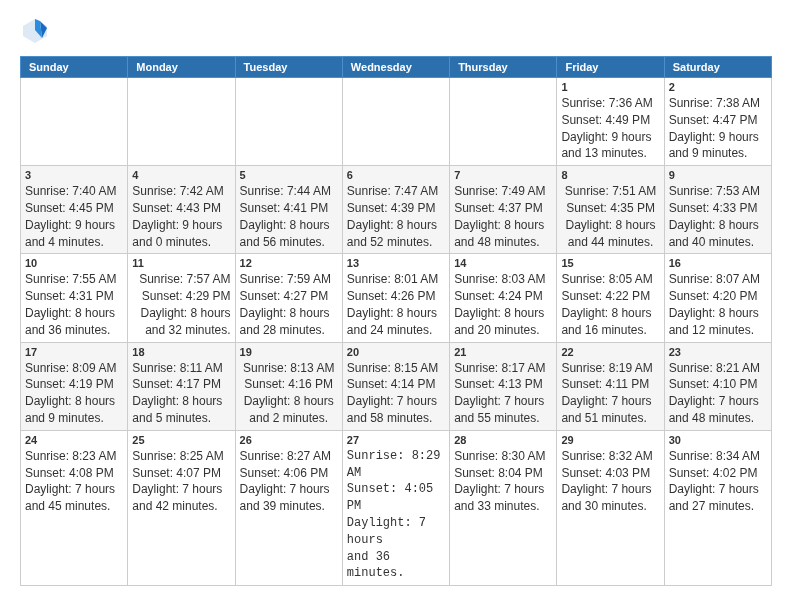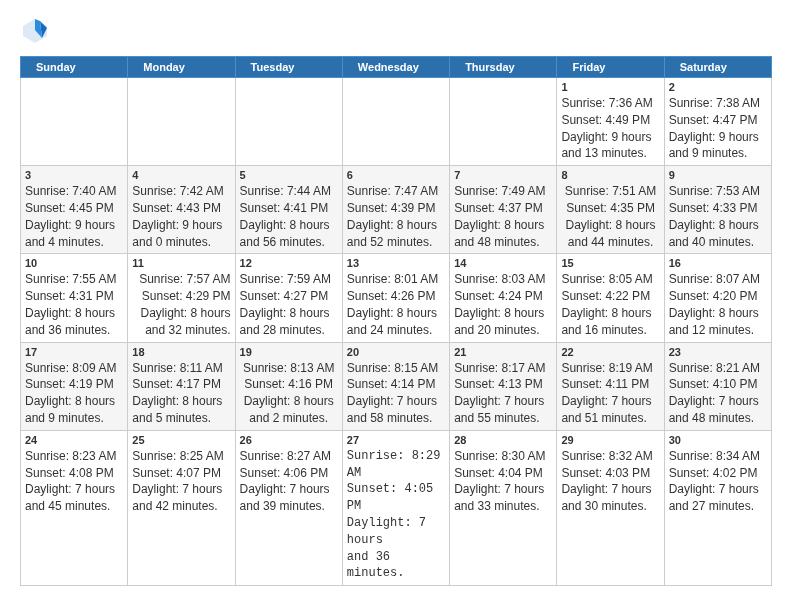--- a/index.html
+++ b/index.html
@@ -59,21 +59,21 @@
     }
     .calendar {
       width: 100%;
       border-collapse: collapse;
     }
     .calendar th {
       background: #2c6fad;
       color: #fff;
       font-size: 11px;
       font-weight: bold;
-      padding: 4px 15px;
+      padding: 4px 8px;
       text-align: left;
       border: 1px solid #4a8fcb;
     }
     .calendar td {
       vertical-align: top;
       border: 1px solid #ccc;
       padding: 3px 4px;
       width: calc(100% / 7);
       height: 78px;
       font-size: 9.5px;
@@ -332,21 +332,21 @@
           <td>
             <span class="day-num">27</span>
             <div class="day-info" style="white-space: pre-line; font-family: Liberation Mono, monospace;">Sunrise: 8:29 AM
 Sunset: 4:05 PM
 Daylight: 7 hours
 and 36 minutes.</div>
           </td>
           <td>
             <span class="day-num">28</span>
             <div class="day-info" style="white-space: pre-line;">Sunrise: 8:30 AM
-Sunset: 4:04 PM
+Sunset: 8:04 PM
 Daylight: 7 hours
 and 33 minutes.</div>
           </td>
           <td>
             <span class="day-num">29</span>
             <div class="day-info" style="white-space: pre-line;">Sunrise: 8:32 AM
 Sunset: 4:03 PM
 Daylight: 7 hours
 and 30 minutes.</div>
           </td>

